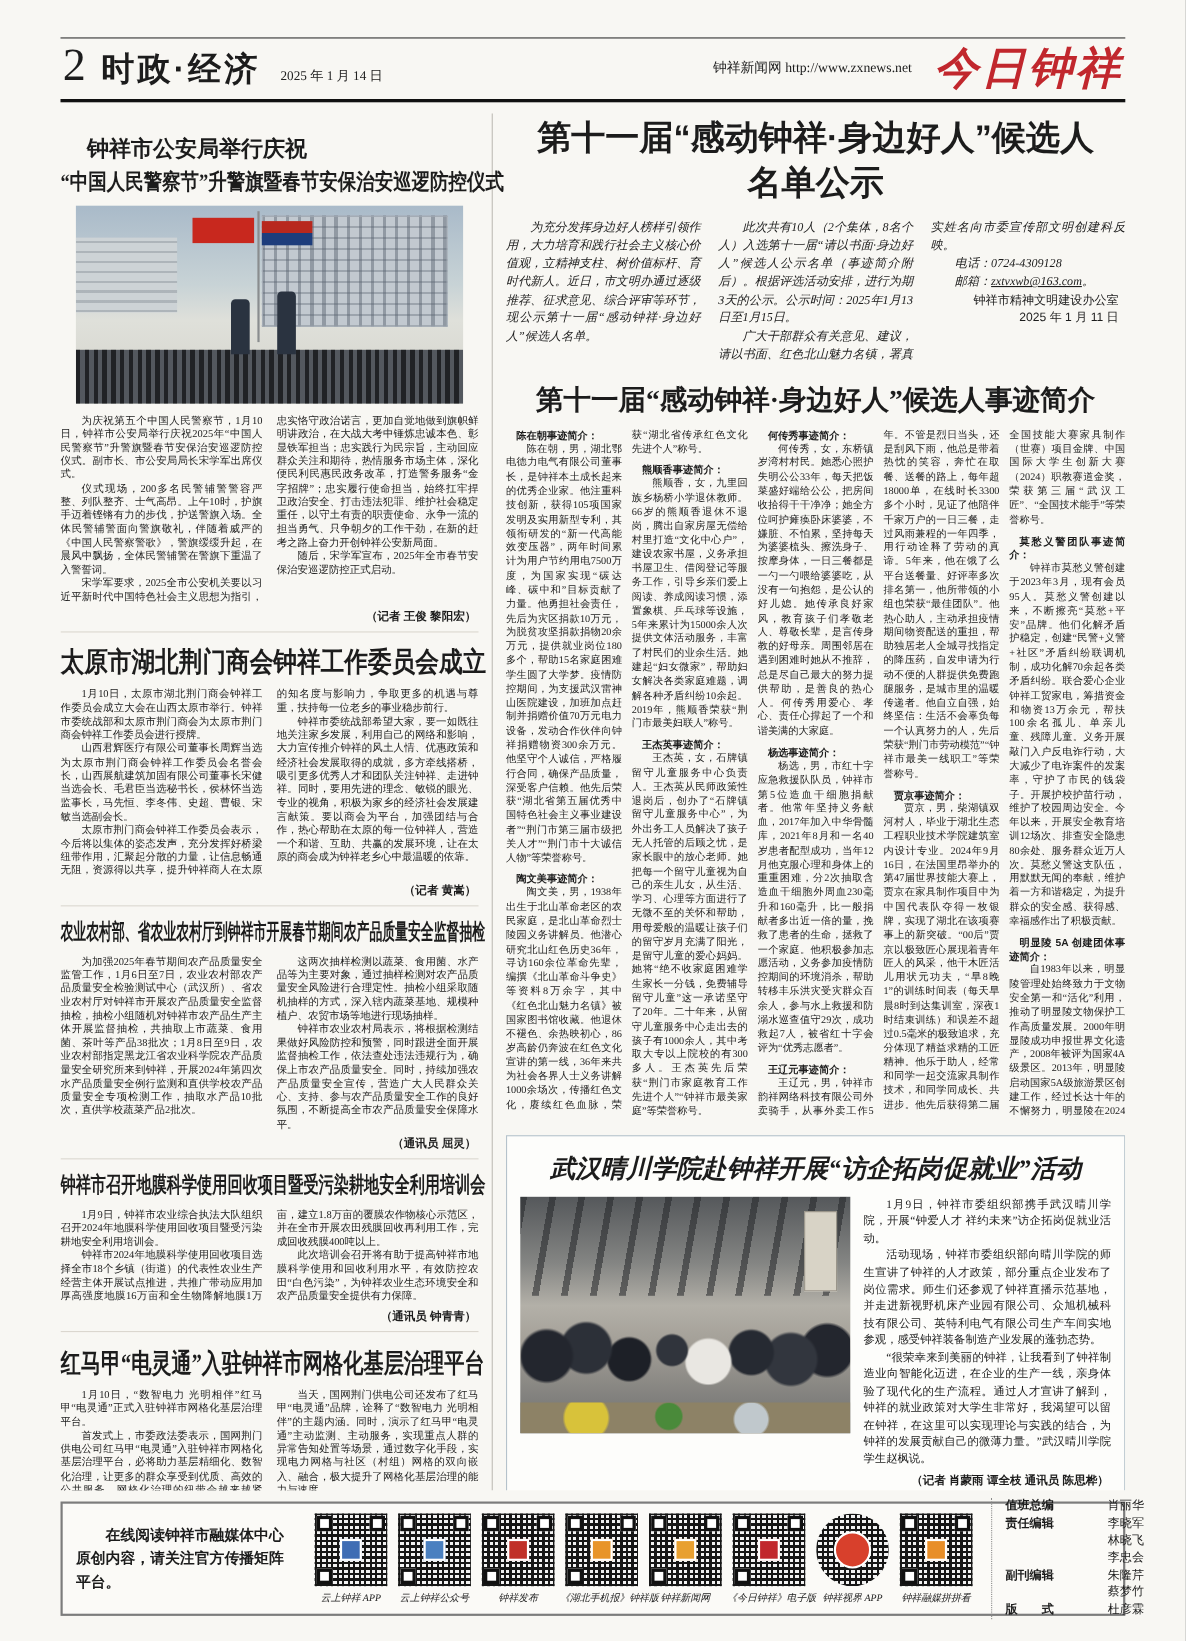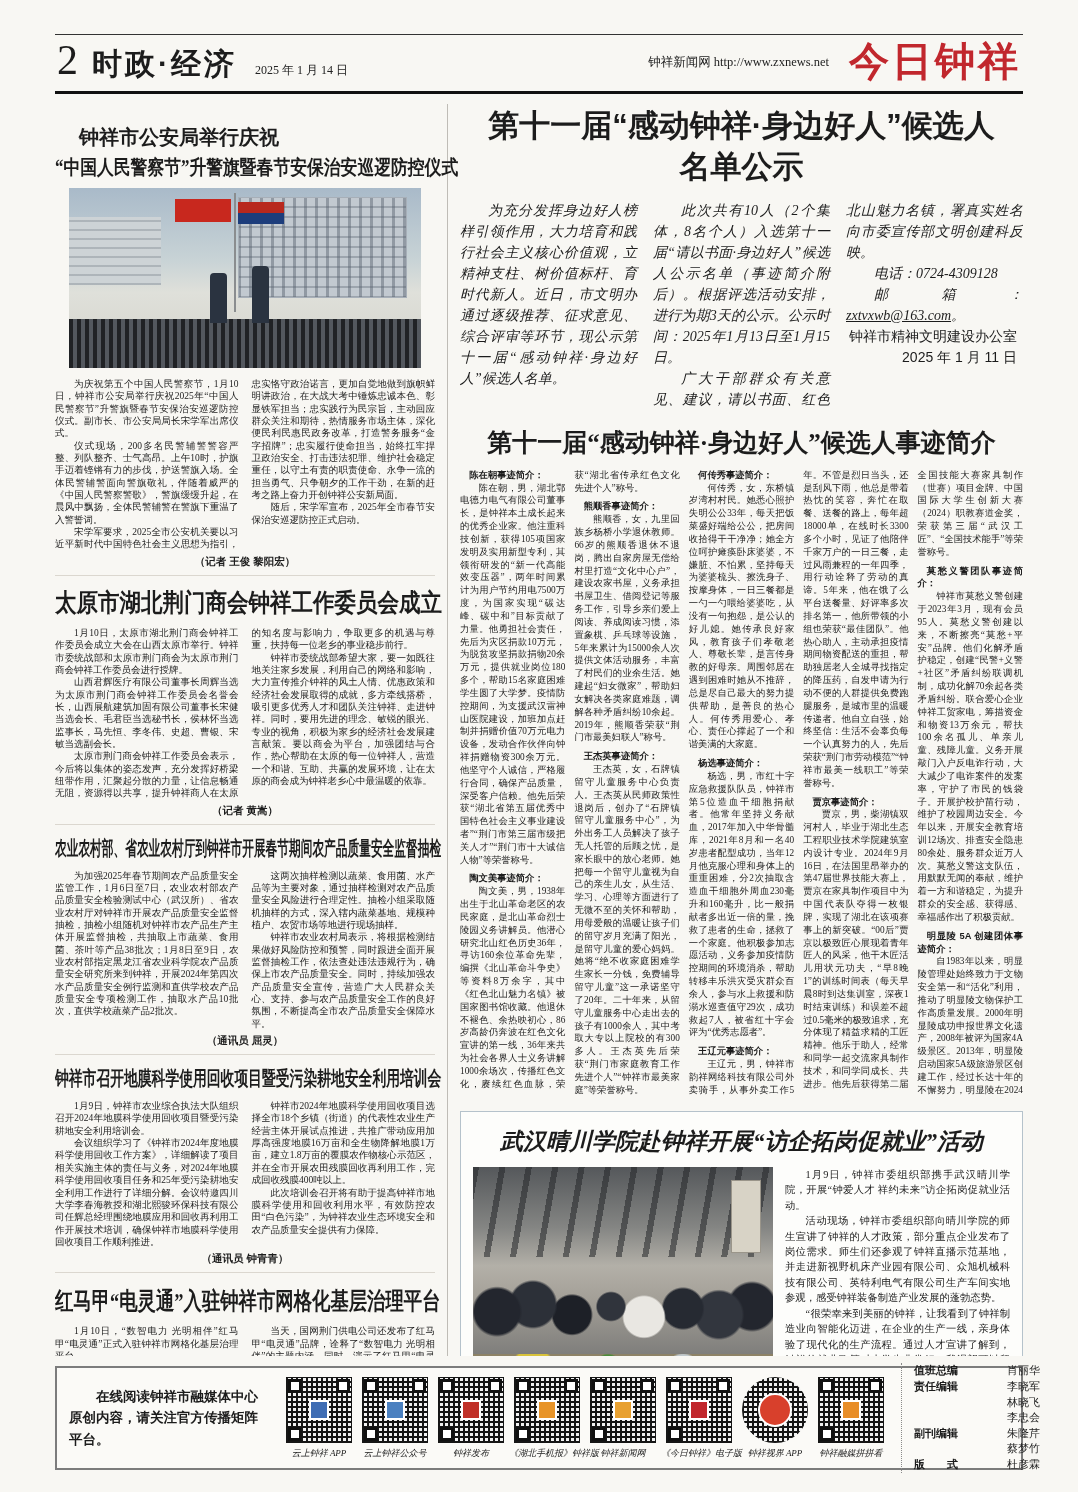--- a/index.html
+++ b/index.html
@@ -10,27 +10,27 @@
   .hdr{padding-top:34px;}
   .rule-thin{border-top:1px solid #333;}
   .rule-thick{border-top:3px solid #111;}
   .hdr-row{display:flex;justify-content:space-between;align-items:center;padding:4px 2px 6px;}
   .hdr-left{display:flex;align-items:baseline;}
   .pagenum{font-size:42px;line-height:1;}
   .section{font-size:30px;font-weight:bold;font-family:"Liberation Sans","DejaVu Sans",sans-serif;margin-left:14px;letter-spacing:3px;}
   .pdate{font-size:12px;margin-left:18px;color:#222;}
   .hdr-right{display:flex;align-items:center;gap:20px;}
   .site{font-size:12.5px;}
-  .masthead{font-size:40px;line-height:1;color:#c1272d;font-weight:bold;letter-spacing:3px;}
+  .masthead{font-size:40px;line-height:1;color:#c1272d;font-weight:bold;font-style:italic;letter-spacing:3px;}
   
   main{display:flex;margin-top:10px;height:1252px;overflow:hidden;}
   .col-left{width:392px;padding-right:12px;box-sizing:border-box;flex:none;margin-top:16px;}
   .v-div{width:1px;background:#bfbcb6;flex:none;}
   .col-right{flex:1;padding-left:12px;box-sizing:border-box;overflow:hidden;}
-  .byline{text-align:center;font-weight:bold;font-size:10.5px;font-family:"Liberation Sans","DejaVu Sans",sans-serif;margin:4px 2px 0;}
+  .byline{text-align:right;font-weight:bold;font-size:10.5px;font-family:"Liberation Sans","DejaVu Sans",sans-serif;margin:4px 2px 0;}
   .body2col{column-count:2;column-gap:13px;font-size:9.5px;line-height:1.3;text-align:justify;}
   .body2col p{margin:0;text-indent:2em;}
   .art-sep{border:none;border-top:1px solid #dbd7cf;margin:6px 0;}
   
   .headA{font-weight:bold;font-size:20px;line-height:1.5;margin:2px 0 6px;}
   .headA .l1{display:block;text-indent:1.2em;}
   .headA .l2{display:block;white-space:nowrap;transform:scaleX(.84);transform-origin:left center;}
   .headB{font-size:25px;font-weight:bold;white-space:nowrap;transform:scaleX(.86);transform-origin:left center;margin:10px 0 8px;}
   .headC{font-size:20px;font-weight:bold;white-space:nowrap;transform:scaleX(.585);transform-origin:left center;margin:10px 0 8px;}
   .headD{font-size:20px;font-weight:bold;white-space:nowrap;transform:scaleX(.69);transform-origin:left center;margin:10px 0 8px;}
@@ -47,21 +47,21 @@
   .crowd{position:absolute;bottom:0;width:100%;height:27%;background:#464b52;
         background-image:repeating-linear-gradient(90deg,rgba(0,0,0,.55) 0 4px,rgba(255,255,255,.07) 4px 8px);}
   .pole{position:absolute;left:47%;top:3%;width:2px;height:66%;background:#8a8d8f;}
   .flag-red{position:absolute;left:30%;top:6%;width:16%;height:13%;background:#c8281e;}
   .flag-police{position:absolute;left:48%;top:8%;width:13%;height:12%;background:linear-gradient(180deg,#b8281e 50%,#1d3d7c 50%);}
   .officer{position:absolute;bottom:25%;width:17px;height:50px;background:#2a3340;border-radius:4px 4px 0 0;}
   .officer.o2{height:57px;}
   
   .headMain{font-family:"Liberation Sans","DejaVu Sans",sans-serif;font-weight:bold;font-size:31px;
             line-height:1.32;text-align:center;margin:2px 0 12px;}
-  .announce{column-count:3;column-gap:16px;font-size:14px;line-height:1.5;text-align:justify;font-style:italic;}
+  .announce{column-count:3;column-gap:16px;font-size:11px;line-height:1.5;text-align:justify;font-style:italic;}
   .announce p{margin:0;text-indent:2em;}
   .announce .contact{text-indent:2em;}
   .announce .sign{text-align:right;font-style:normal;font-weight:normal;
                   font-family:"Liberation Sans","DejaVu Sans",sans-serif;text-indent:0;padding-right:6px;}
   .email-u{text-decoration:underline;margin-top:26px;}
   .headProfiles{font-size:25px;font-weight:bold;text-align:center;margin:16px 0 10px;}
   .profiles{height:630px;column-count:5;column-gap:9px;font-size:9.3px;line-height:1.38;text-align:justify;overflow:hidden;}
   .profile .ptitle{font-weight:bold;font-family:"Liberation Sans","DejaVu Sans",sans-serif;text-indent:1em;margin:6px 0 0;}
   .profile:first-child .ptitle{margin-top:0;}
   .profile p{margin:0;text-indent:2em;}
@@ -192,21 +192,20 @@
         </div>
         <div class="byline">（通讯员 屈灵）</div>
       </article>
 
       <hr class="art-sep">
 
       <article>
         <h2 class="headD">钟祥市召开地膜科学使用回收项目暨受污染耕地安全利用培训会</h2>
         <div class="body2col">
           <p>1月9日，钟祥市农业综合执法大队组织召开2024年地膜科学使用回收项目暨受污染耕地安全利用培训会。</p>
-          <p>会议组织学习了《钟祥市2024年度地膜科学使用回收工作方案》，详细解读了项目相关实施主体的责任与义务，对2024年地膜科学使用回收项目任务和25年受污染耕地安全利用工作进行了详细分解。会议特邀四川大学李春海教授和湖北熙骏环保科技有限公司任辉总经理围绕地膜应用和回收再利用工作开展技术培训，确保钟祥市地膜科学使用回收项目工作顺利推进。</p>
           <p>钟祥市2024年地膜科学使用回收项目选择全市18个乡镇（街道）的代表性农业生产经营主体开展试点推进，共推广带动应用加厚高强度地膜16万亩和全生物降解地膜1万亩，建立1.8万亩的覆膜农作物核心示范区，并在全市开展农田残膜回收再利用工作，完成回收残膜400吨以上。</p>
           <p>此次培训会召开将有助于提高钟祥市地膜科学使用和回收利用水平，有效防控农田“白色污染”，为钟祥农业生态环境安全和农产品质量安全提供有力保障。</p>
         </div>
         <div class="byline">（通讯员 钟青青）</div>
       </article>
 
       <hr class="art-sep">
 
       <article>
         <h2 class="headE">红马甲“电灵通”入驻钟祥市网格化基层治理平台</h2>

